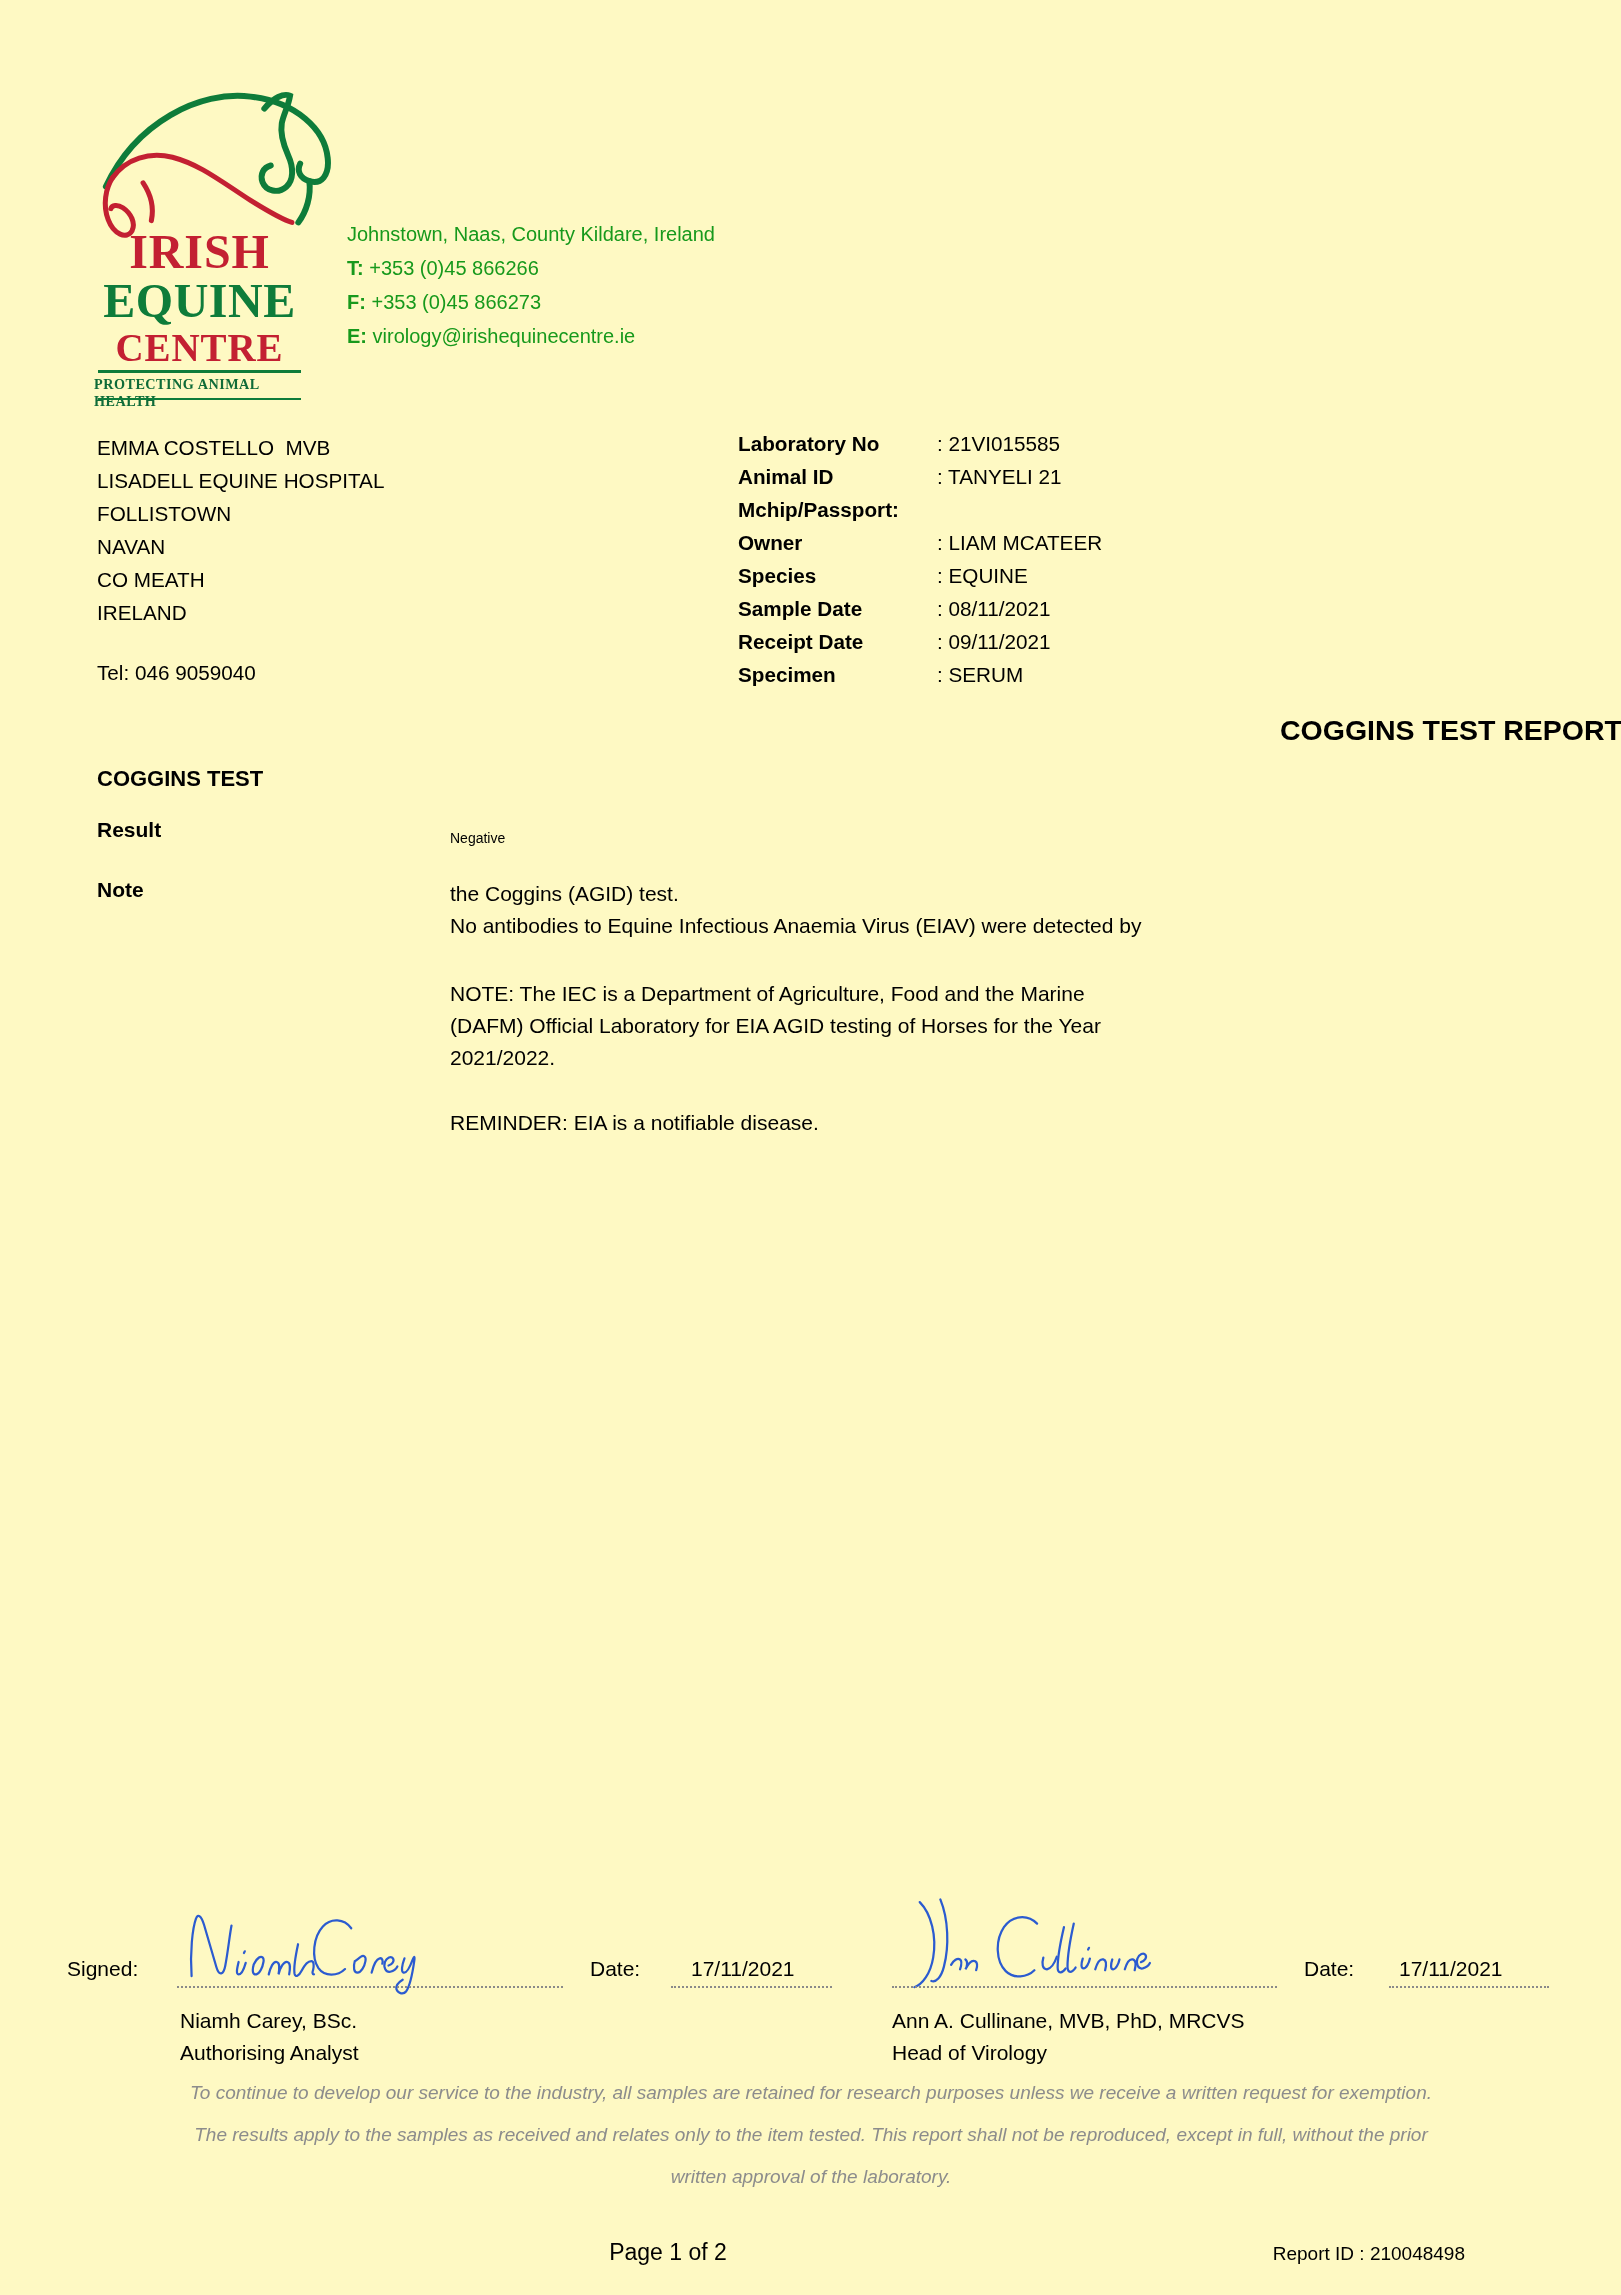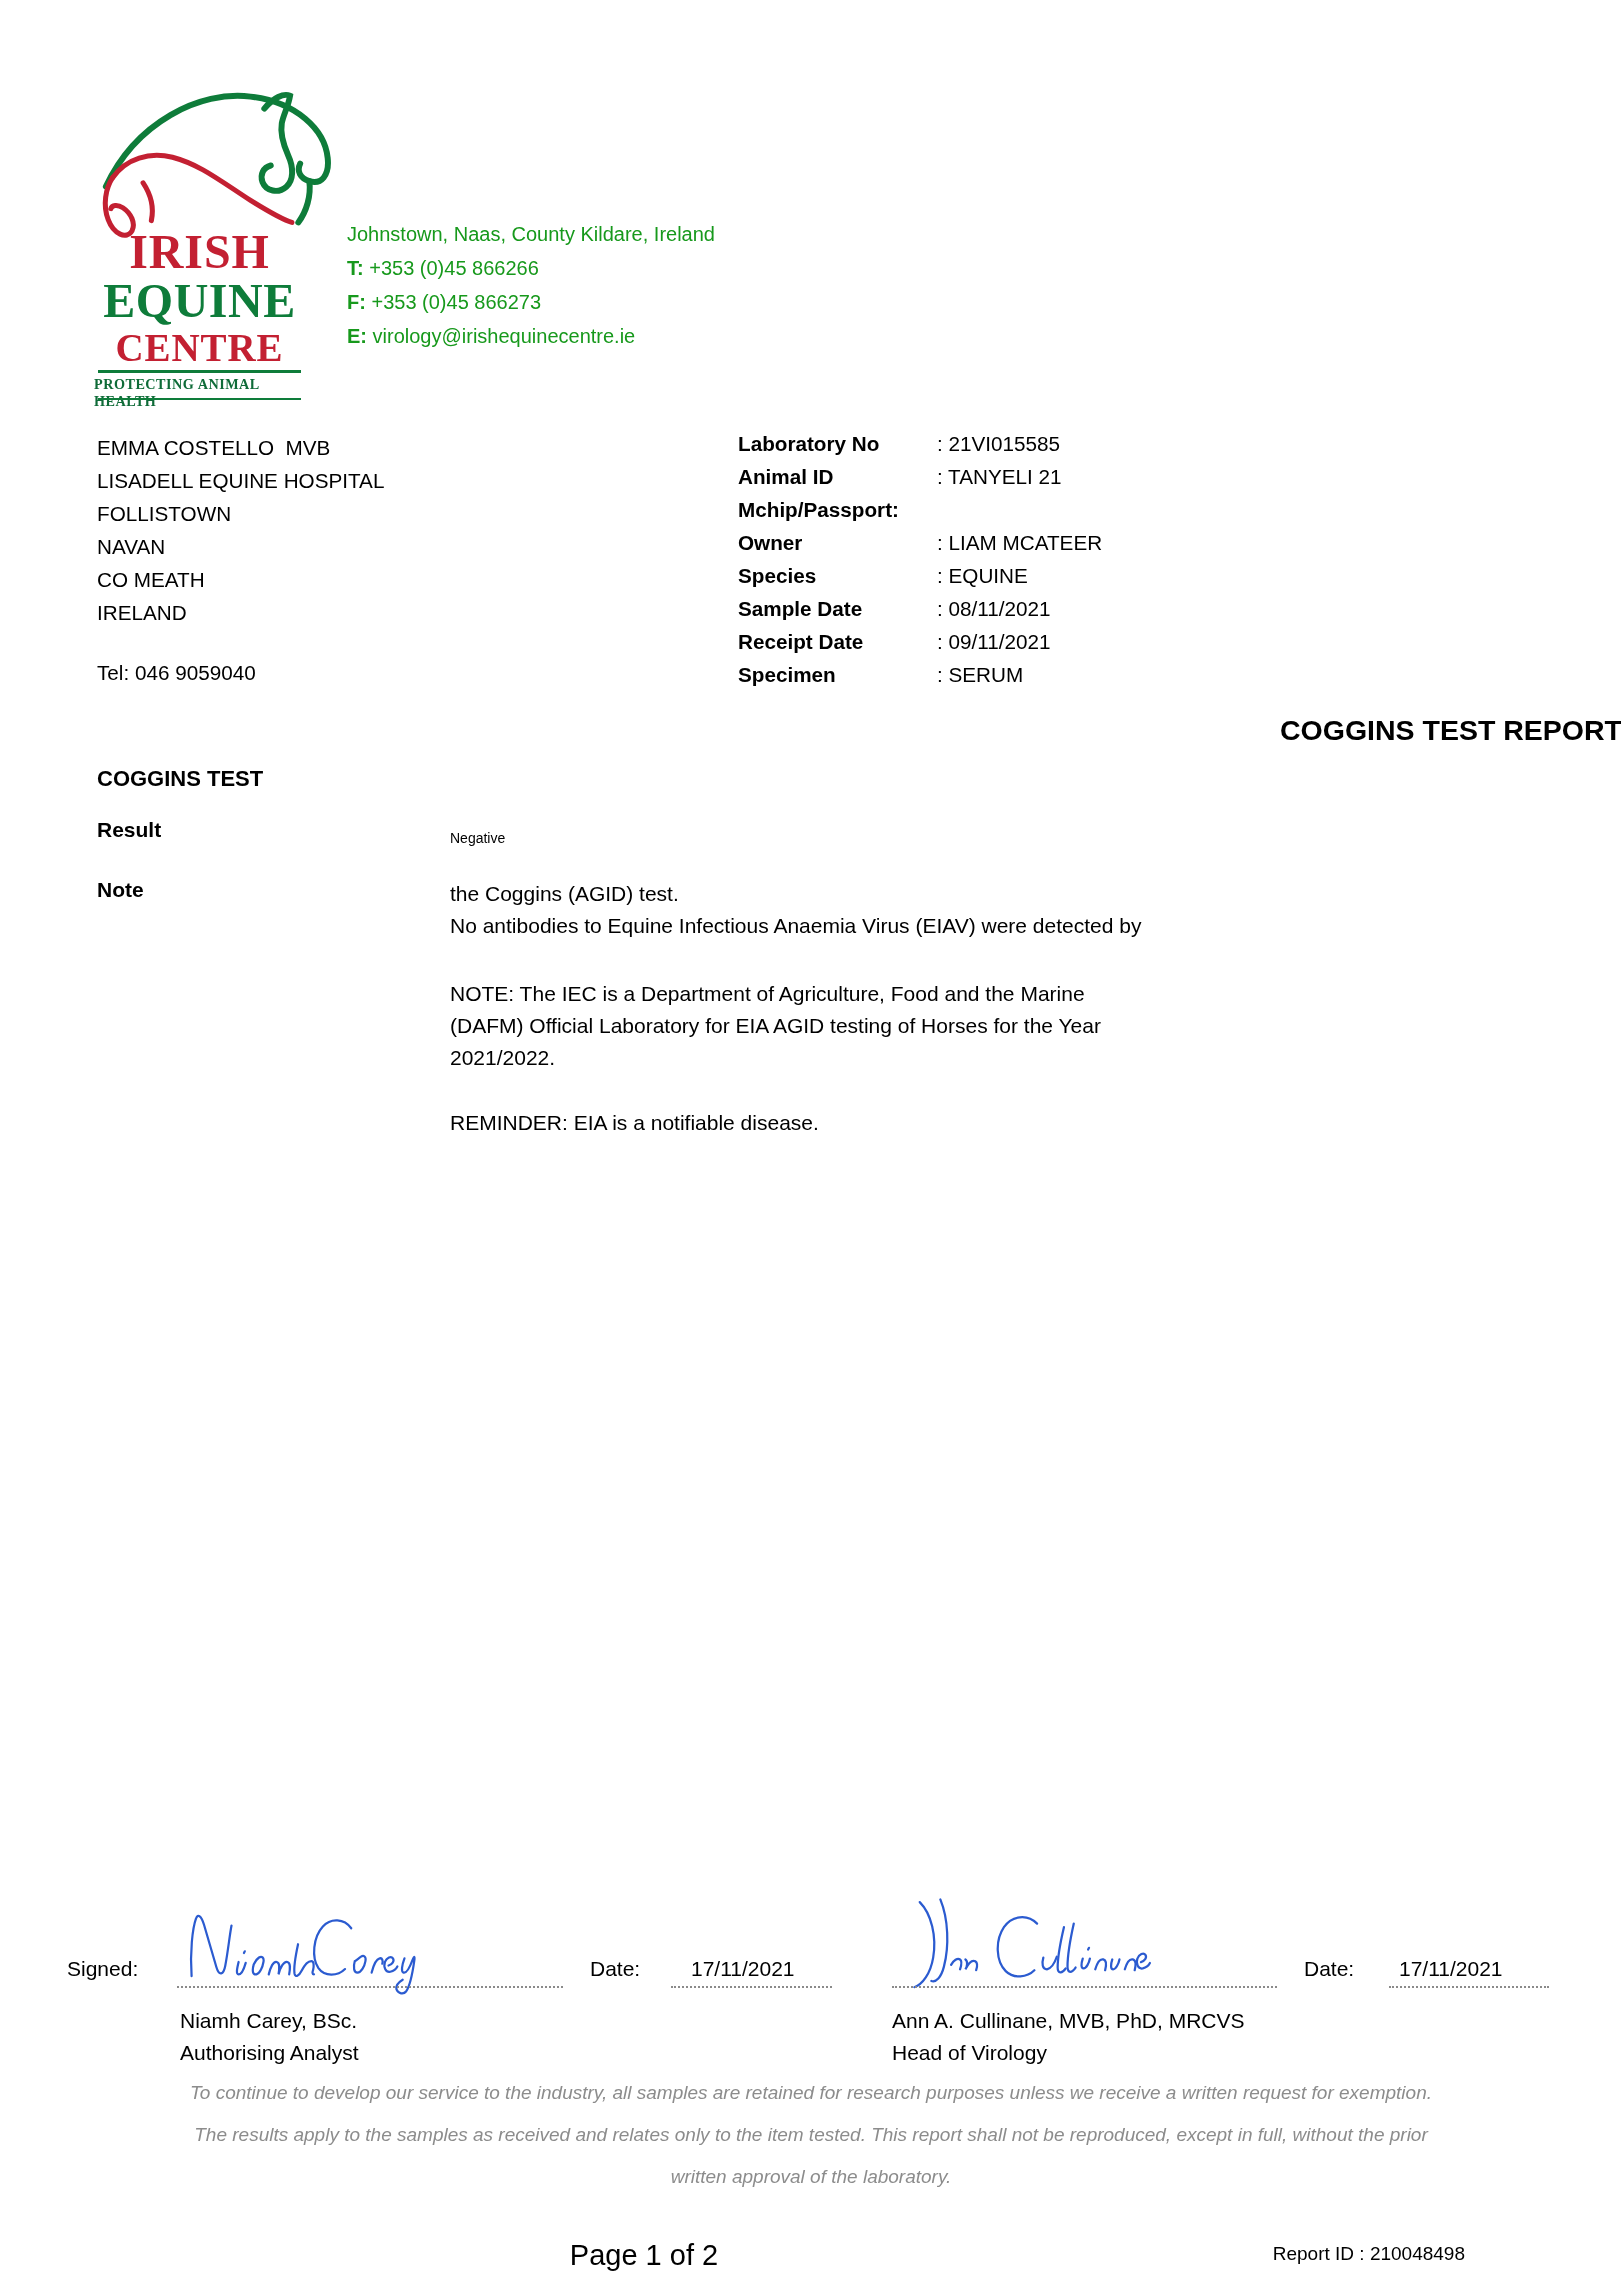--- a/index.html
+++ b/index.html
@@ -1,19 +1,19 @@
 <!DOCTYPE html>
 <html style="font-size:7.3px"><head>
 <meta charset="utf-8">
 <style>
   html,body{margin:0;padding:0;background:#e8e8e8;}
   .page{
     position:relative;
     width:1622px;height:2295px;
-    background:#ffffff;
+    background:#fef9c3;
     font-family:"Liberation Sans", sans-serif;
     color:#000;
     overflow:hidden;
   }
   .abs{position:absolute;}
   .b{font-weight:bold;}
   .pre{white-space:pre;}
 
   
   .logo-wordmark{left:94px;top:227px;width:211px;text-align:center;font-family:"Liberation Serif", serif;font-weight:bold;}
@@ -50,21 +50,21 @@
 
   
   .signed-label{left:67px;top:1957px;font-size:21px;}
   .sig-svg{overflow:visible;}
   .sig-line{border-bottom:2.8px dotted #8a8a8a;height:0;}
   .date-label{font-size:21px;}
   .name-block{font-size:21px;line-height:32px;}
 
   
   .disclaimer{left:0;width:1622px;text-align:center;font-size:19px;font-style:italic;color:#8C8C8C;}
-  .page-num{left:0;top:2239px;width:1288px;text-align:center;font-size:29px;}
+  .page-num{left:0;top:2239px;width:1288px;text-align:center;font-size:23px;padding-left:24px;}
   .report-id{right:157px;top:2243px;font-size:19px;}
 
   svg{display:block;}
 </style>
 </head>
 <body>
 
 <div class="page">
 
   <svg class="abs" style="left:99px;top:90px;" width="248" height="230" viewBox="0 0 540 500" fill="none" stroke-linecap="round">

